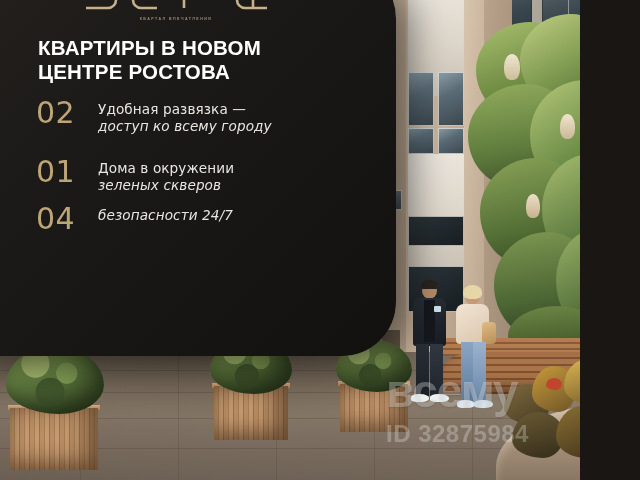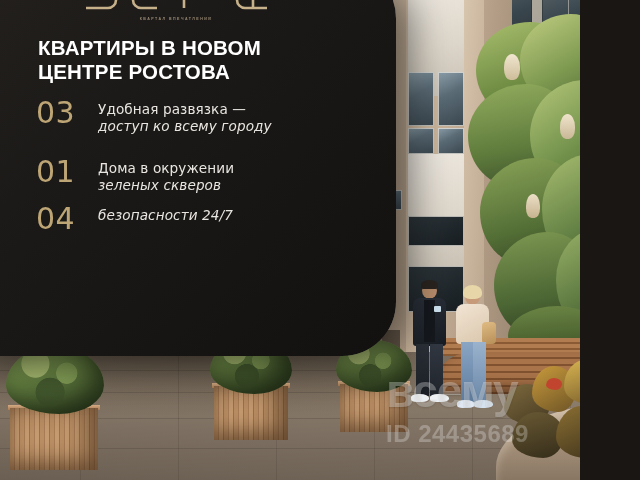--- a/index.html
+++ b/index.html
@@ -404,21 +404,21 @@
       </div>
 
       <div class="headline">
         <span>КВАРТИРЫ В НОВОМ</span>
         <span class="l2">ЦЕНТРЕ РОСТОВА</span>
       </div>
 
       <div class="features">
 
         <div class="feature">
-          <div class="feat-num">03</div>
+          <div class="feat-num">02</div>
           <div class="feat-text">
             <span>Удобная развязка —</span>
             <span class="l2">доступ ко всему городу</span>
           </div>
         </div>
 
         <div class="feature">
         </div>
 
         <div class="feature">
@@ -435,16 +435,16 @@
             <span class="l2">безопасности 24/7</span>
           </div>
         </div>
 
       </div>
     </div>
   </div>
 
   <div class="wm">
     <div class="wm-logo">всему</div>
-    <div class="wm-id">ID 24435689</div>
+    <div class="wm-id">ID 32875984</div>
   </div>
 
 </div>
 
 </body></html>

